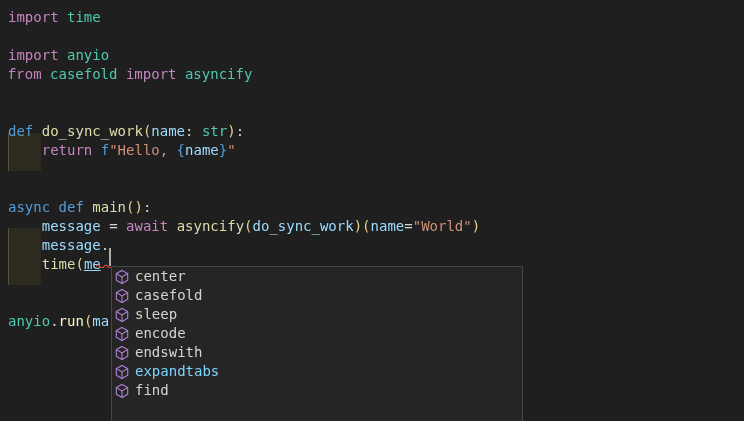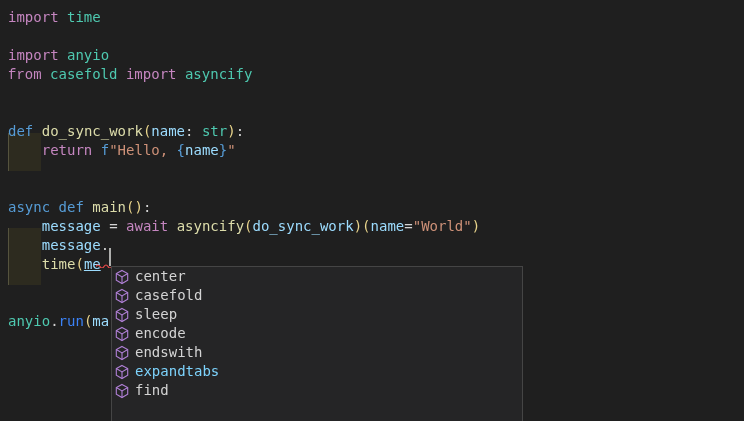--- a/index.html
+++ b/index.html
@@ -93,21 +93,21 @@
       <div class="code-line"><span style="color: rgb(86, 156, 214);">def</span><span style="color: rgb(212, 212, 212);"> </span><span style="color: rgb(220, 220, 170);">do_sync_work</span><span style="color: rgb(232, 212, 139);">(</span><span style="color: rgb(156, 220, 254);">name</span><span style="color: rgb(212, 212, 212);">:</span><span style="color: rgb(212, 212, 212);"> </span><span style="color: rgb(78, 201, 176);">str</span><span style="color: rgb(232, 212, 139);">)</span><span style="color: rgb(212, 212, 212);">:</span></div>
       <div class="code-line"><span style="color: rgb(212, 212, 212);">    </span><span style="color: rgb(197, 134, 192);">return</span><span style="color: rgb(212, 212, 212);"> </span><span style="color: rgb(86, 156, 214);">f</span><span style="color: rgb(206, 145, 120);">"Hello, </span><span style="color: rgb(86, 156, 214);">{</span><span style="color: rgb(156, 220, 254);">name</span><span style="color: rgb(86, 156, 214);">}</span><span style="color: rgb(206, 145, 120);">"</span></div>
       <div class="code-line"></div>
       <div class="code-line"></div>
       <div class="code-line"><span style="color: rgb(86, 156, 214);">async</span><span style="color: rgb(212, 212, 212);"> </span><span style="color: rgb(86, 156, 214);">def</span><span style="color: rgb(212, 212, 212);"> </span><span style="color: rgb(220, 220, 170);">main</span><span style="color: rgb(232, 212, 139);">(</span><span style="color: rgb(232, 212, 139);">)</span><span style="color: rgb(212, 212, 212);">:</span></div>
       <div class="code-line"><span style="color: rgb(212, 212, 212);">    </span><span style="color: rgb(156, 220, 254);">message</span><span style="color: rgb(212, 212, 212);"> </span><span style="color: rgb(212, 212, 212);">=</span><span style="color: rgb(212, 212, 212);"> </span><span style="color: rgb(197, 134, 192);">await</span><span style="color: rgb(212, 212, 212);"> </span><span style="color: rgb(220, 220, 170);">asyncify</span><span style="color: rgb(232, 212, 139);">(</span><span style="color: rgb(156, 220, 254);">do_sync_work</span><span style="color: rgb(232, 212, 139);">)</span><span style="color: rgb(232, 212, 139);">(</span><span style="color: rgb(156, 220, 254);">name</span><span style="color: rgb(212, 212, 212);">=</span><span style="color: rgb(206, 145, 120);">"World"</span><span style="color: rgb(232, 212, 139);">)</span></div>
       <div class="code-line"><span style="color: rgb(212, 212, 212);">    </span><span style="color: rgb(156, 220, 254);">message</span><span style="color: rgb(212, 212, 212);">.</span></div>
       <div class="code-line"><span style="color: rgb(212, 212, 212);">    </span><span style="color: rgb(220, 220, 170);">time</span><span style="color: rgb(232, 212, 139);">(</span><span style="color: rgb(156, 220, 254); text-decoration: underline;">me</span></div>
       <div class="code-line"></div>
       <div class="code-line"></div>
-      <div class="code-line"><span style="color: rgb(78, 201, 176);">anyio</span><span style="color: rgb(212, 212, 212);">.</span><span style="color: #3b82f6;">run</span><span style="color: rgb(232, 212, 139);">(</span><span style="color: rgb(156, 220, 254);">ma</span></div>
+      <div class="code-line"><span style="color: rgb(78, 201, 176);">anyio</span><span style="color: rgb(212, 212, 212);">.</span><span style="color: #fef9c3;">run</span><span style="color: rgb(232, 212, 139);">(</span><span style="color: rgb(156, 220, 254);">ma</span></div>
     </div>
 
   <svg class="squiggle" width="16" height="5" viewBox="0 0 16 5">
     <path id="squiggle-path" d="M0 3.5 Q2 0.5 4 3.5 T8 3.5 T12 3.5 T16 3.5" fill="none" stroke-width="1.2" stroke="#f14c4c"></path>
   </svg>
 
   <div class="cursor" style="background: rgb(174, 175, 173);"></div>
 
   <div class="suggest" id="suggest" style="background: rgb(37, 37, 38); border-color: rgb(69, 69, 69);">
       <div class="suggest-row">

